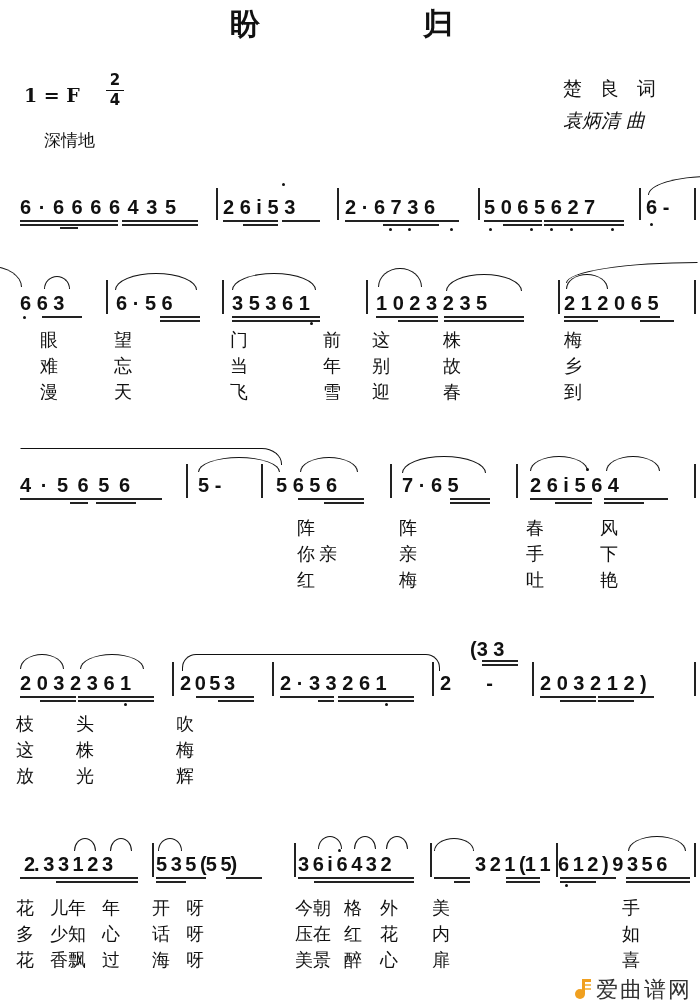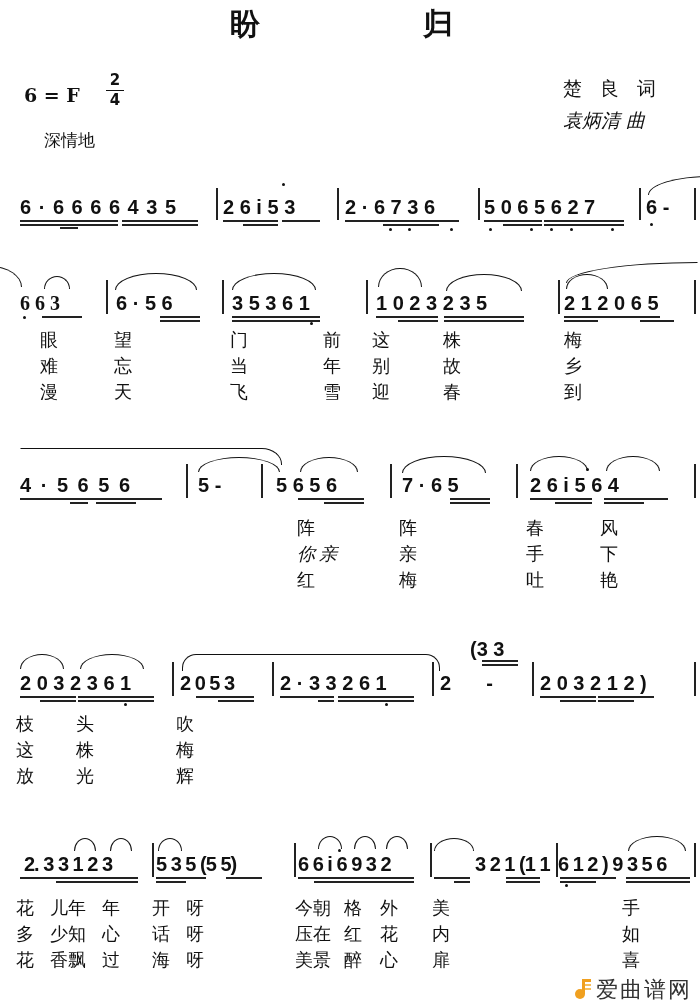--- a/index.html
+++ b/index.html
@@ -20,21 +20,21 @@
   .slur2 { position:absolute; border-top:1.8px solid #111; border-radius:50% 50% 0 0 / 100% 100% 0 0; border-left:1.8px solid #111; border-right:1.8px solid #111; border-bottom:none; }
   .logo { position:absolute; font-size:24px; color:#333; letter-spacing:2px; }
   .logo-icon { position:absolute; }
 </style>
 </head>
 <body>
 
 <div class="abs title" style="left:230px;top:4px;">盼</div>
 <div class="abs title" style="left:423px;top:4px;">归</div>
 
-<div class="abs key" style="left:24px;top:84px;">6 = F</div>
+<div class="abs key" style="left:24px;top:84px;">1 = F</div>
 <div class="abs frac" style="left:104px;top:72px;width:22px;">
   <span style="display:block;">2</span>
   <span class="bar"></span>
   <span style="display:block;">4</span>
 </div>
 <div class="abs tempo" style="left:44px;top:129px;">深情地</div>
 <div class="abs credit" style="left:563px;top:76px;letter-spacing:6px;">楚 良 词</div>
 <div class="abs credit" style="left:563px;top:108px;font-style:italic;">袁炳清  曲</div>
 
 <div>
@@ -75,21 +75,21 @@
   <div class="dot" style="left:550px;top:228px;"></div>
   <div class="dot" style="left:570px;top:228px;"></div>
   <div class="dot" style="left:611px;top:228px;"></div>
   <div class="dot" style="left:650px;top:223px;"></div>
   <div class="slur" style="left:648px;top:176px;width:60px;height:18px;border-left-color:#111;border-right-color:transparent;border-radius:100% 0 0 0 / 100% 0 0 0;"></div>
 </div>
 
 <div>
   <div class="slur" style="left:-10px;top:266px;width:30px;height:20px;border-right-color:#111;border-left-color:transparent;border-radius:0 100% 0 0 / 0 100% 0 0;"></div>
   <div class="slur2" style="left:44px;top:276px;width:24px;height:12px;"></div>
-  <div class="notes" style="left:20px;top:292px;font-family:Liberation Serif, serif;">6 6 3</div>
+  <div class="notes" style="left:20px;top:292px;">6 6 3</div>
   <div class="dot" style="left:23px;top:316px;"></div>
   <div class="ul" style="left:42px;top:316px;width:40px;"></div>
   <div class="bar-line" style="left:106px;top:280px;height:34px;"></div>
   <div class="slur2" style="left:115px;top:273px;width:80px;height:16px;"></div>
   <div class="notes" style="left:116px;top:292px;">6 · 5 6</div>
   <div class="ul" style="left:160px;top:316px;width:40px;"></div>
   <div class="ul" style="left:160px;top:320px;width:40px;"></div>
   <div class="bar-line" style="left:222px;top:280px;height:34px;"></div>
   <div class="slur2" style="left:232px;top:273px;width:82px;height:16px;"></div>
   <div class="notes" style="left:232px;top:292px;">3 5 3 6 1</div>
@@ -163,21 +163,21 @@
   <div class="ul" style="left:530px;top:498px;width:62px;"></div>
   <div class="ul" style="left:555px;top:502px;width:37px;"></div>
   <div class="ul" style="left:604px;top:498px;width:64px;"></div>
   <div class="ul" style="left:604px;top:502px;width:40px;"></div>
   <div class="bar-line" style="left:694px;top:464px;height:34px;"></div>
 
   <div class="lyric" style="left:297px;top:516px;">阵</div>
   <div class="lyric" style="left:399px;top:516px;">阵</div>
   <div class="lyric" style="left:526px;top:516px;">春</div>
   <div class="lyric" style="left:600px;top:516px;">风</div>
-  <div class="lyric" style="left:297px;top:542px;letter-spacing:4px;font-style:italic;">你亲</div>
+  <div class="lyric" style="left:297px;top:542px;letter-spacing:4px;">你亲</div>
   <div class="lyric" style="left:399px;top:542px;">亲</div>
   <div class="lyric" style="left:526px;top:542px;">手</div>
   <div class="lyric" style="left:600px;top:542px;">下</div>
   <div class="lyric" style="left:297px;top:568px;">红</div>
   <div class="lyric" style="left:399px;top:568px;">梅</div>
   <div class="lyric" style="left:526px;top:568px;">吐</div>
   <div class="lyric" style="left:600px;top:568px;">艳</div>
 </div>
 
 <div>
@@ -235,21 +235,21 @@
   <div class="slur2" style="left:158px;top:838px;width:22px;height:12px;"></div>
   <div class="notes" style="left:156px;top:853px;letter-spacing:-1px;">5 3 5 (5 5)</div>
   <div class="ul" style="left:156px;top:877px;width:50px;"></div>
   <div class="ul" style="left:156px;top:881px;width:30px;"></div>
   <div class="ul" style="left:226px;top:877px;width:36px;"></div>
   <div class="bar-line" style="left:294px;top:843px;height:34px;"></div>
   <div class="slur2" style="left:318px;top:836px;width:22px;height:12px;"></div>
   <div class="slur2" style="left:354px;top:836px;width:20px;height:12px;"></div>
   <div class="slur2" style="left:386px;top:836px;width:20px;height:12px;"></div>
   <div class="dot" style="left:338px;top:849px;"></div>
-  <div class="notes" style="left:298px;top:853px;letter-spacing:-1px;">6 6 i 6 9 3 2</div>
+  <div class="notes" style="left:298px;top:853px;letter-spacing:-1px;">3 6 i 6 4 3 2</div>
   <div class="ul" style="left:298px;top:877px;width:116px;"></div>
   <div class="ul" style="left:314px;top:881px;width:100px;"></div>
   <div class="bar-line" style="left:430px;top:843px;height:34px;"></div>
   <div class="slur2" style="left:434px;top:838px;width:38px;height:12px;"></div>
   <div class="notes" style="left:434px;top:853px;letter-spacing:-1px;margin-left:41px;">3 2 1 (1 1</div>
   <div class="ul" style="left:434px;top:877px;width:36px;"></div>
   <div class="ul" style="left:454px;top:881px;width:16px;"></div>
   <div class="ul" style="left:506px;top:877px;width:34px;"></div>
   <div class="ul" style="left:506px;top:881px;width:34px;"></div>
   <div class="bar-line" style="left:556px;top:843px;height:34px;"></div>

